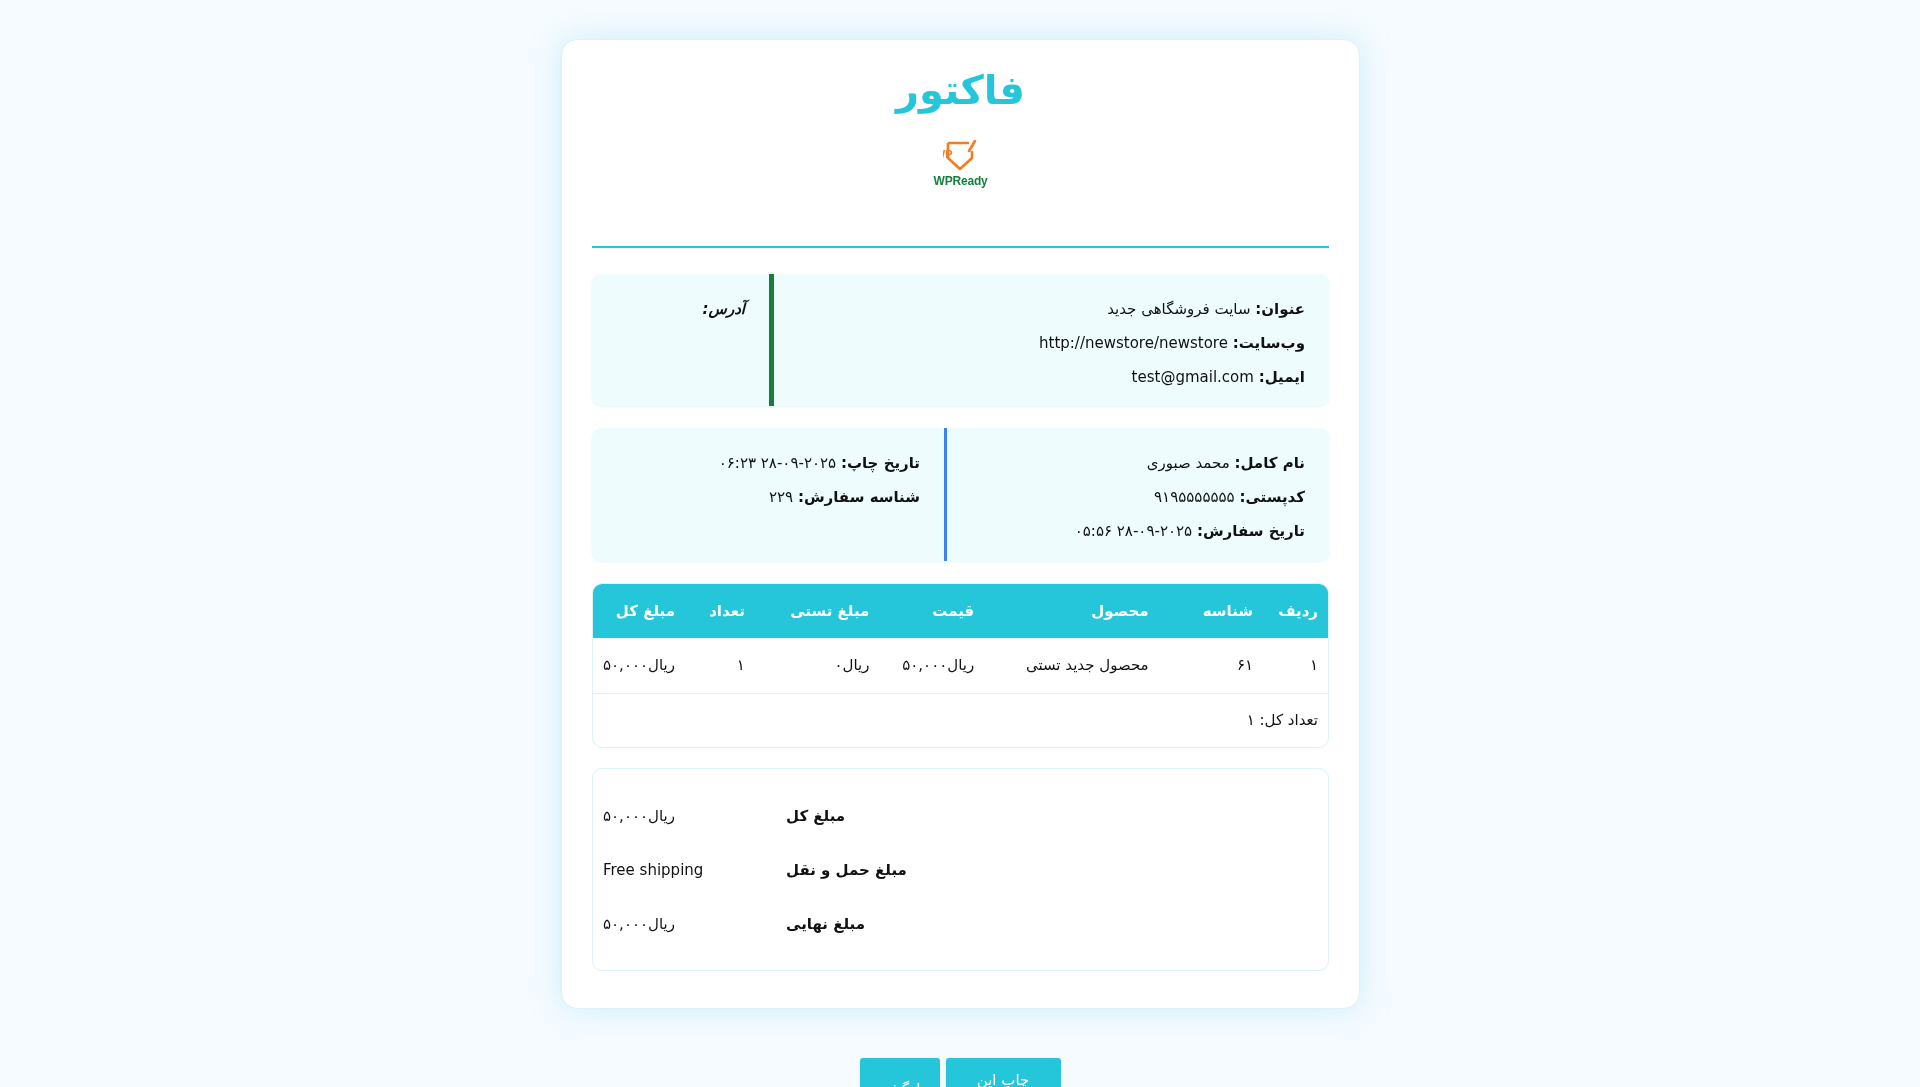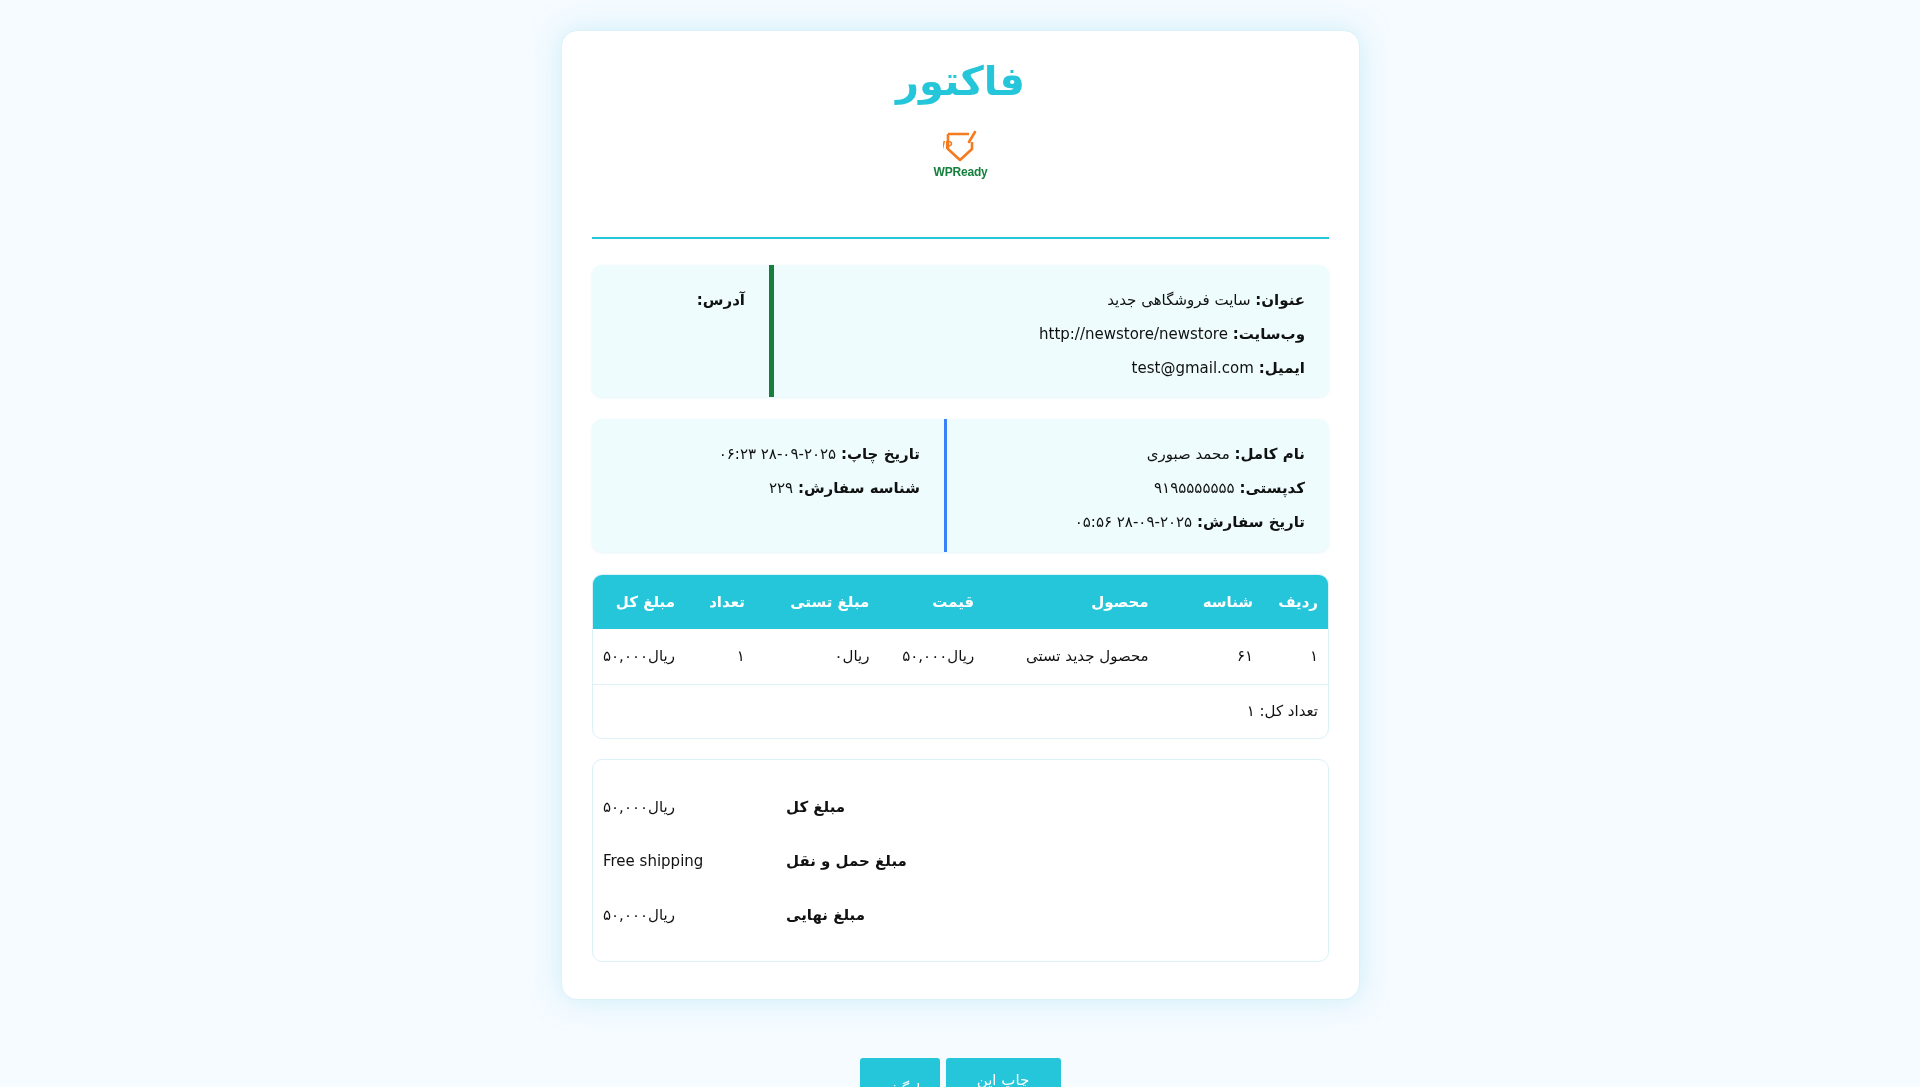--- a/index.html
+++ b/index.html
@@ -12,21 +12,21 @@
       overflow: hidden;
     }
     .page {
       position: relative;
       width: 1920px;
       height: 1087px;
     }
     .card {
       position: absolute;
       left: 561px;
-      top: 30px;
+      top: 39px;
       width: 799px;
       height: 970px;
       background: #ffffff;
       border: 1px solid #dcf1f8;
       border-radius: 16px;
       box-shadow: 0 0 28px rgba(173, 226, 242, 0.55);
       padding: 0 30px;
     }
     .title {
       margin-top: 20px;
@@ -67,21 +67,21 @@
       box-shadow: 0 1px 3px rgba(180, 220, 235, 0.35);
     }
     .info-box.store { height: 132px; }
     .info-box.customer { margin-top: 22px; height: 133px; }
     .info-col {
       padding: 18px 24px 0 20px;
       font-size: 15px;
       line-height: 34px;
     }
     .store .col-main { width: 560px; border-left: 5px solid #15803d; }
-    .store .col-side { flex: 1; }
+    .store .col-side { flex: 1; font-style: italic; }
     .customer .col-main { width: 385px; border-left: 3px solid #3b82f6; padding-left: 32px; }
     .customer .col-side { flex: 1; }
     .info-row b { font-weight: bold; }
     .ltr { direction: ltr; unicode-bidi: embed; }
 
     .table-wrap {
       margin-top: 22px;
       border: 1px solid #dcf1f8;
       border-radius: 10px;
       overflow: hidden;

